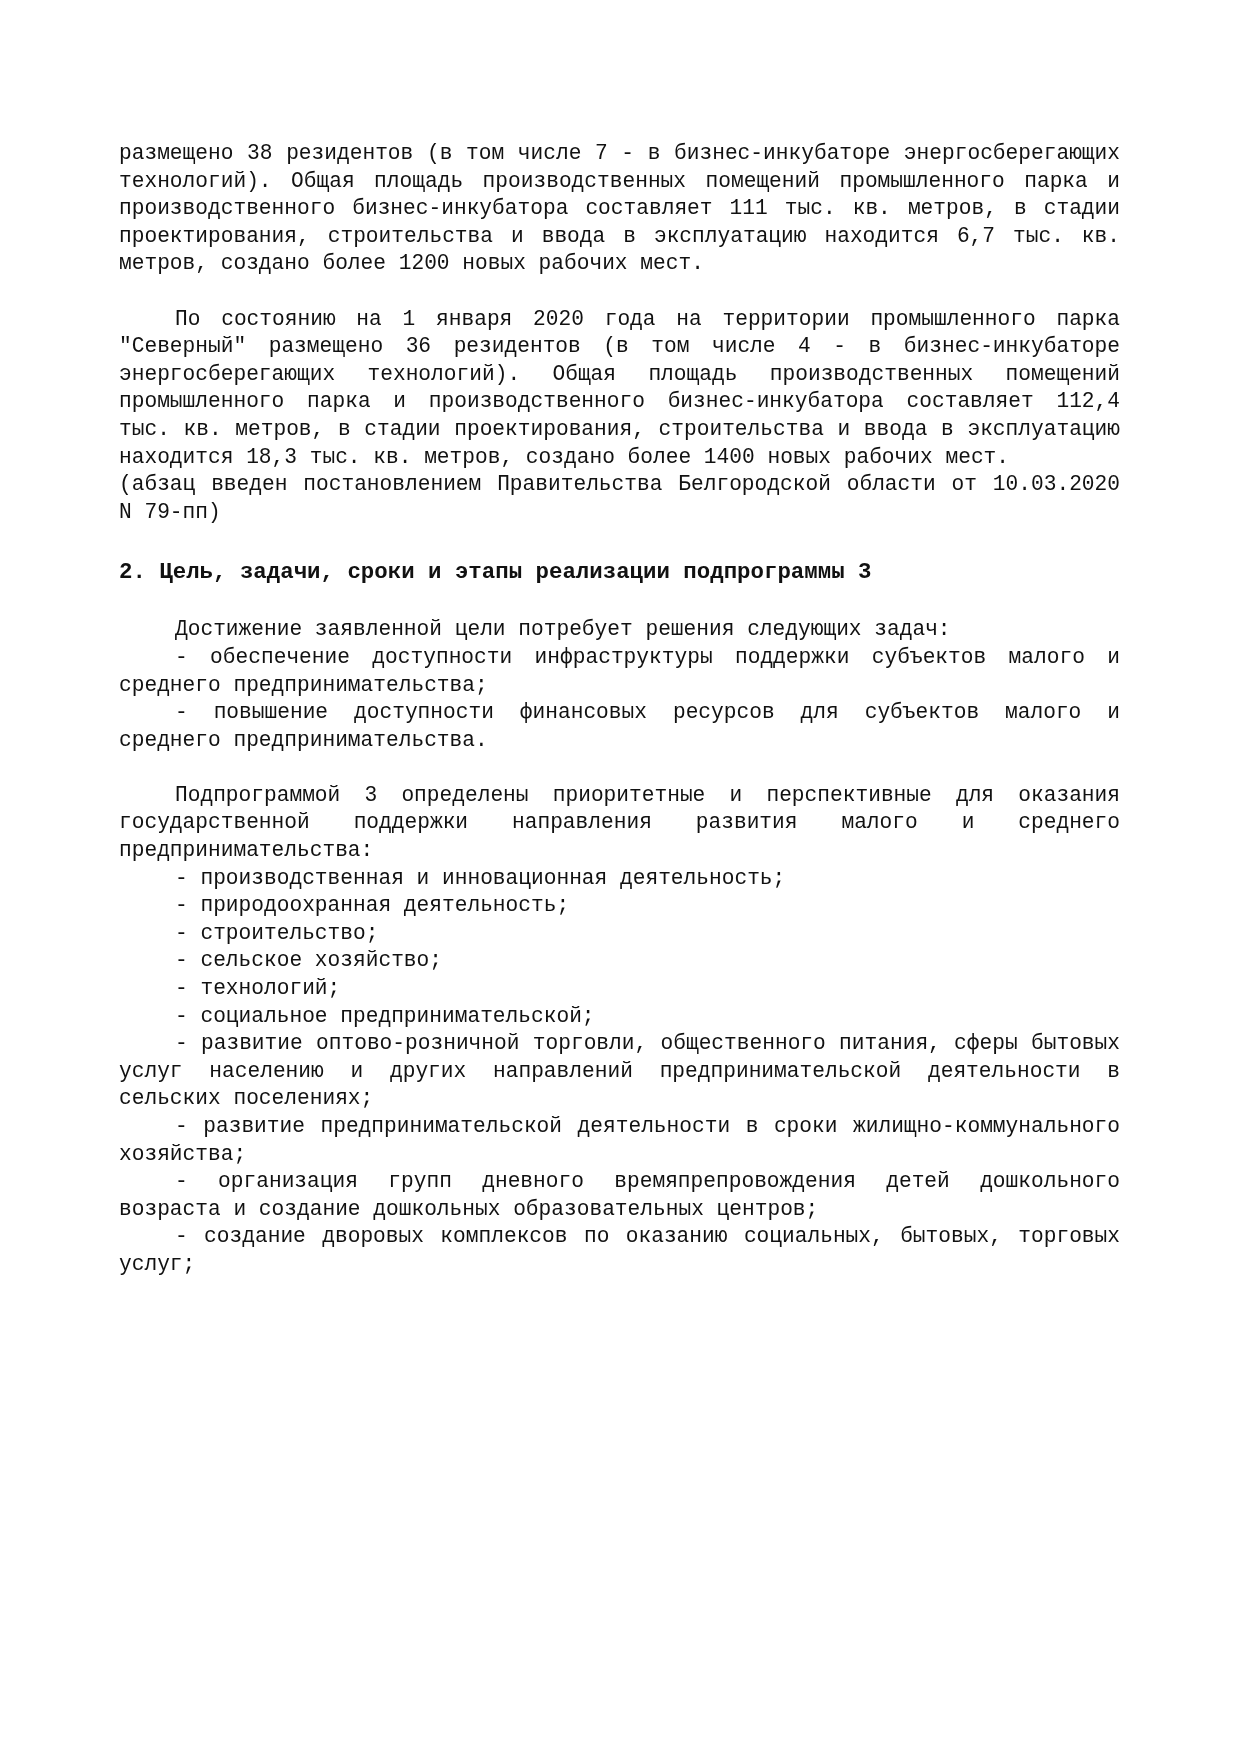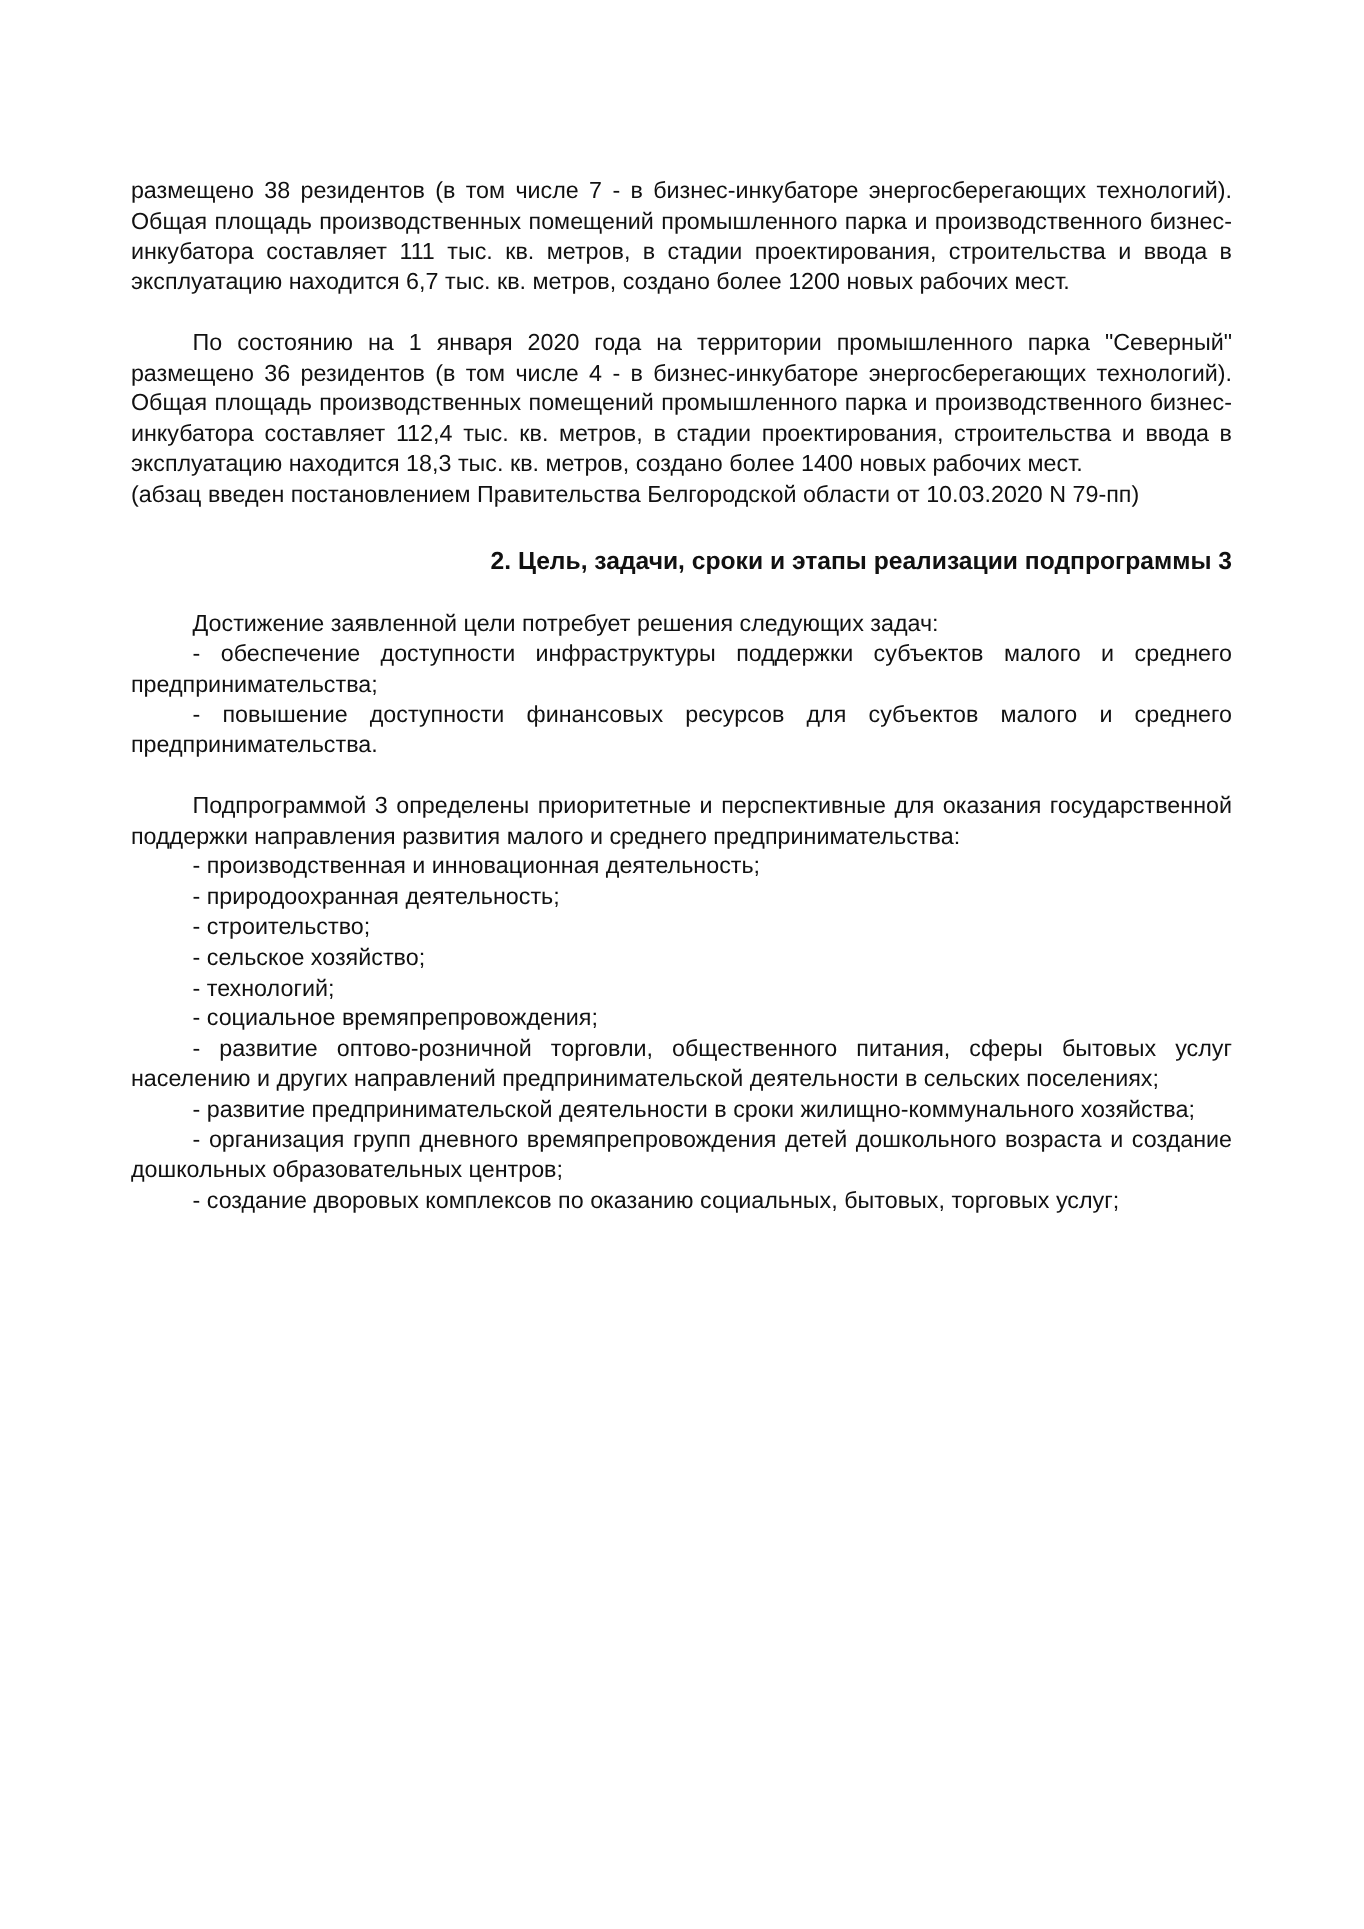--- a/index.html
+++ b/index.html
@@ -9,41 +9,41 @@
     }
     body {
       width: 1240px;
       height: 1754px;
       position: relative;
       overflow: hidden;
     }
     .page {
       position: absolute;
       left: 119px;
-      top: 160px;
+      top: 140px;
       width: 1001px;
-      font-family: Liberation Sans, sans-serif;
+      font-family: Liberation Mono, monospace;
       font-size: 21.2px;
       line-height: 27.6px;
       color: #111111;
     }
     .para {
       margin: 0;
       text-align: justify;
       text-indent: 56px;
     }
     .para.no-indent {
       text-indent: 0;
     }
     .gap {
       margin-top: 27.6px;
     }
     .heading {
       margin: 32px 0 30px 0;
-      text-align: right;
+      text-align: left;
       font-weight: bold;
       font-size: 22.4px;
       line-height: 28px;
     }
     .list-item {
       margin: 0;
       text-align: justify;
       text-indent: 56px;
     }
   </style>
@@ -69,20 +69,20 @@
   </div>
 
   <p class="para gap">Подпрограммой 3 определены приоритетные и перспективные для оказания государственной поддержки направления развития малого и среднего предпринимательства:</p>
 
   <div>
     <p class="list-item gap">- производственная и инновационная деятельность;</p>
     <p class="list-item gap">- природоохранная деятельность;</p>
     <p class="list-item gap">- строительство;</p>
     <p class="list-item gap">- сельское хозяйство;</p>
     <p class="list-item gap">- технологий;</p>
-    <p class="list-item gap">- социальное времяпрепровождения;</p>
+    <p class="list-item gap">- социальное предпринимательской;</p>
     <p class="list-item gap">- развитие оптово-розничной торговли, общественного питания, сферы бытовых услуг населению и других направлений предпринимательской деятельности в сельских поселениях;</p>
     <p class="list-item gap">- развитие предпринимательской деятельности в сроки жилищно-коммунального хозяйства;</p>
     <p class="list-item gap">- организация групп дневного времяпрепровождения детей дошкольного возраста и создание дошкольных образовательных центров;</p>
     <p class="list-item gap">- создание дворовых комплексов по оказанию социальных, бытовых, торговых услуг;</p>
   </div>
 
 </div>
 
 </body></html>

